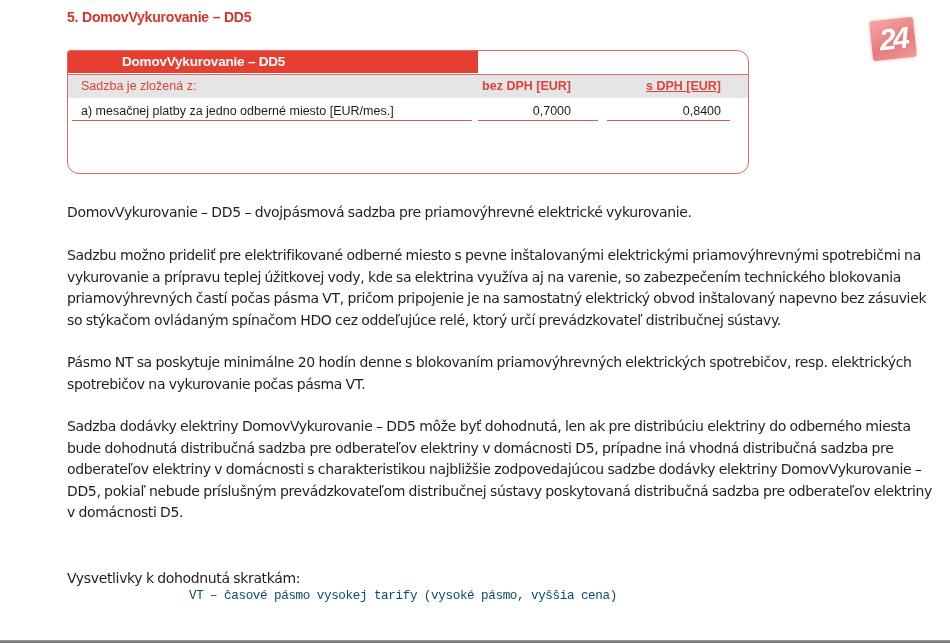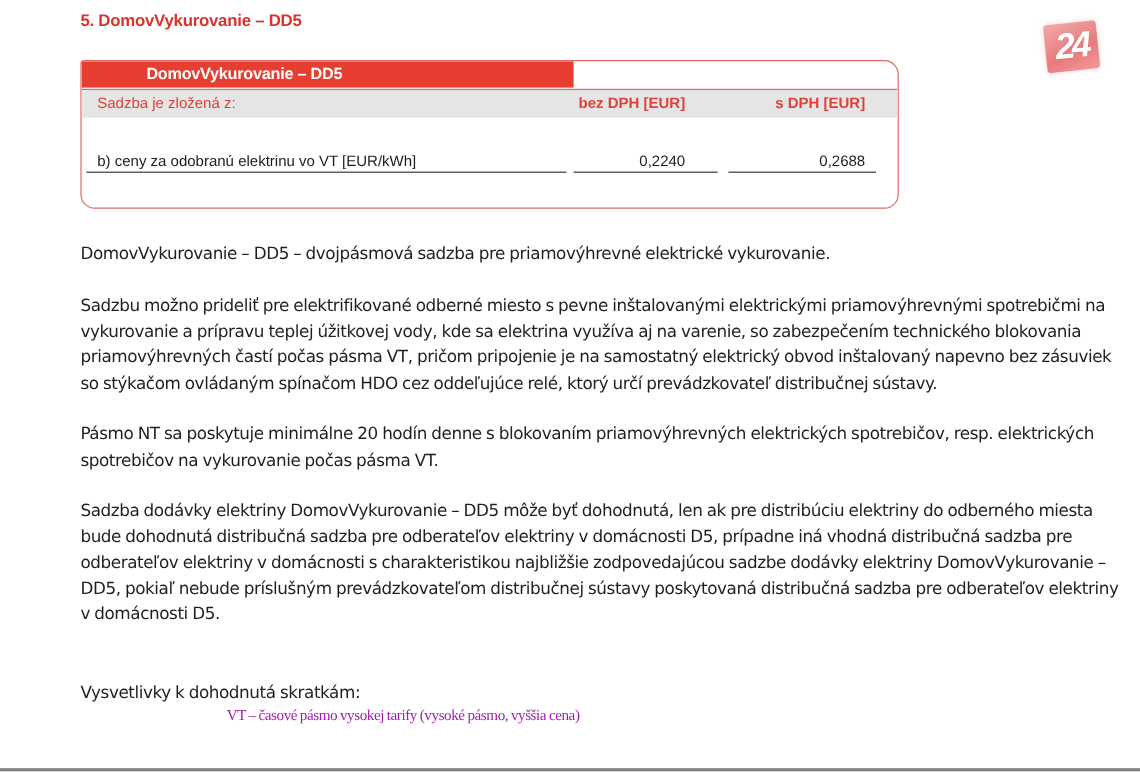--- a/index.html
+++ b/index.html
@@ -41,21 +41,21 @@
     .col-header-row {
       position: absolute; left: 0; top: 23px; width: 100%; height: 23px;
       background: #e5e5e5; border-top: 1px solid #e16a62;
     }
     .col-header-row span {
       position: absolute; top: 4px; font-family: "Liberation Sans", sans-serif;
       font-size: 12.5px; color: #e0413a;
     }
     .ch-label { left: 13px; }
     .ch-bez { right: 177px; font-weight: bold; }
-    .ch-s { right: 27px; font-weight: bold; }
+    .ch-s { right: 27px; font-weight: bold; text-decoration: underline; }
     .row {
       position: absolute; left: 0; width: 100%; height: 20px;
       font-family: "Liberation Sans", sans-serif; font-size: 12.5px; color: #1d1d1d;
     }
     .row .lbl { position: absolute; left: 13px; top: 3px; }
     .row .lbl.indent { left: 28px; }
     .row .v1 { position: absolute; right: 177px; top: 3px; }
     .row .v2 { position: absolute; right: 27px; top: 3px; }
     .row .line { position: absolute; bottom: 0; height: 1px; }
     .l1 { left: 4px; width: 400px; }
@@ -72,22 +72,22 @@
       font-family: "DejaVu Sans", sans-serif; font-size: 14px; line-height: 21.5px;
       color: #1f1f1f; letter-spacing: -0.35px; word-spacing: -0.5px;
       margin: 0;
     }
     .p1 { top: 202px; }
     .p2 { top: 245px; }
     .p3 { top: 352px; }
     .p4 { top: 416px; }
     .p5 { top: 568px; }
     .abbr {
-      position: absolute; left: 189px; font-family: Liberation Serif, serif;
-      font-size: 12.6px; color: #a21caf; letter-spacing: -0.35px; word-spacing: -0.5px;
+      position: absolute; left: 189px; font-family: Liberation Mono, monospace;
+      font-size: 12.6px; color: #0c4a6e; letter-spacing: -0.35px; word-spacing: -0.5px;
     }
     .a1 { top: 589px; }
     .a2 { top: 643px; }
     .bottom-rule {
       position: absolute; left: 0; top: 640px; width: 950px; height: 3px;
       background: linear-gradient(to bottom, #9a9a9a, #6e6e6e);
     }
   </style>
 </head>
 <body>
@@ -101,24 +101,24 @@
 <div class="tariff-box">
   <div class="box-header">
     <span class="box-header-title">DomovVykurovanie – DD5</span>
   </div>
   <div class="col-header-row">
     <span class="ch-label">Sadzba je zložená z:</span>
     <span class="ch-bez">bez DPH [EUR]</span>
     <span class="ch-s">s DPH [EUR]</span>
   </div>
 
-  <div class="row r2 dark">
-    <span class="lbl">b) ceny za odobranú elektrinu vo VT [EUR/kWh]</span>
-    <span class="v1">0,2240</span>
-    <span class="v2">0,2688</span>
+  <div class="row r1 red">
+    <span class="lbl">a) mesačnej platby za jedno odberné miesto [EUR/mes.]</span>
+    <span class="v1">0,7000</span>
+    <span class="v2">0,8400</span>
     <div class="line l1"></div>
     <div class="line l2"></div>
     <div class="line l3"></div>
   </div>
 </div>
 
 <p class="para p1">DomovVykurovanie – DD5 – dvojpásmová sadzba pre priamovýhrevné elektrické vykurovanie.</p>
 <p class="para p2">Sadzbu možno prideliť pre elektrifikované odberné miesto s pevne inštalovanými elektrickými priamovýhrevnými spotrebičmi na vykurovanie a prípravu teplej úžitkovej vody, kde sa elektrina využíva aj na varenie, so zabezpečením technického blokovania priamovýhrevných častí počas pásma VT, pričom pripojenie je na samostatný elektrický obvod inštalovaný napevno bez zásuviek so stýkačom ovládaným spínačom HDO cez oddeľujúce relé, ktorý určí prevádzkovateľ distribučnej sústavy.</p>
 <p class="para p3">Pásmo NT sa poskytuje minimálne 20 hodín denne s blokovaním priamovýhrevných elektrických spotrebičov, resp. elektrických spotrebičov na vykurovanie počas pásma VT.</p>
 <p class="para p4">Sadzba dodávky elektriny DomovVykurovanie – DD5 môže byť dohodnutá, len ak pre distribúciu elektriny do odberného miesta bude dohodnutá distribučná sadzba pre odberateľov elektriny v domácnosti D5, prípadne iná vhodná distribučná sadzba pre odberateľov elektriny v domácnosti s charakteristikou najbližšie zodpovedajúcou sadzbe dodávky elektriny DomovVykurovanie – DD5, pokiaľ nebude príslušným prevádzkovateľom distribučnej sústavy poskytovaná distribučná sadzba pre odberateľov elektriny v domácnosti D5.</p>

